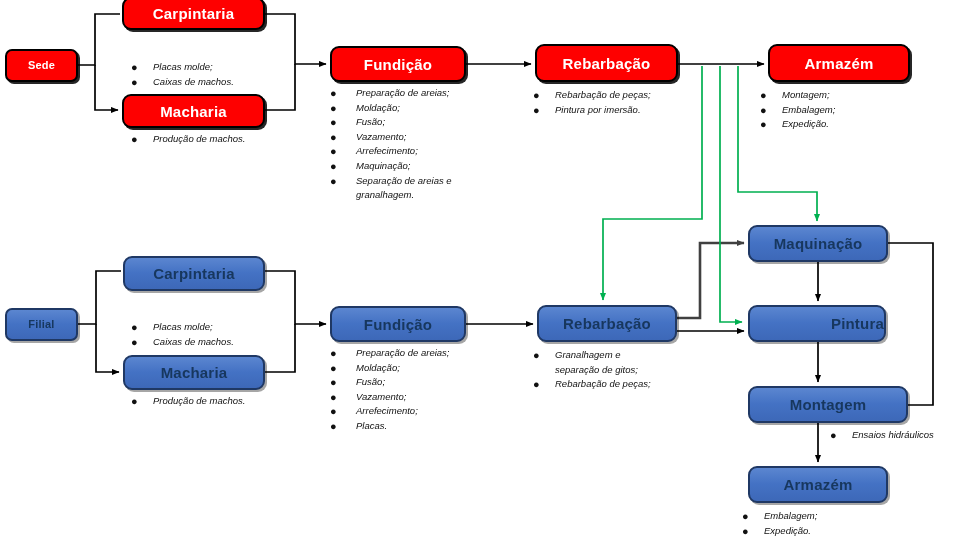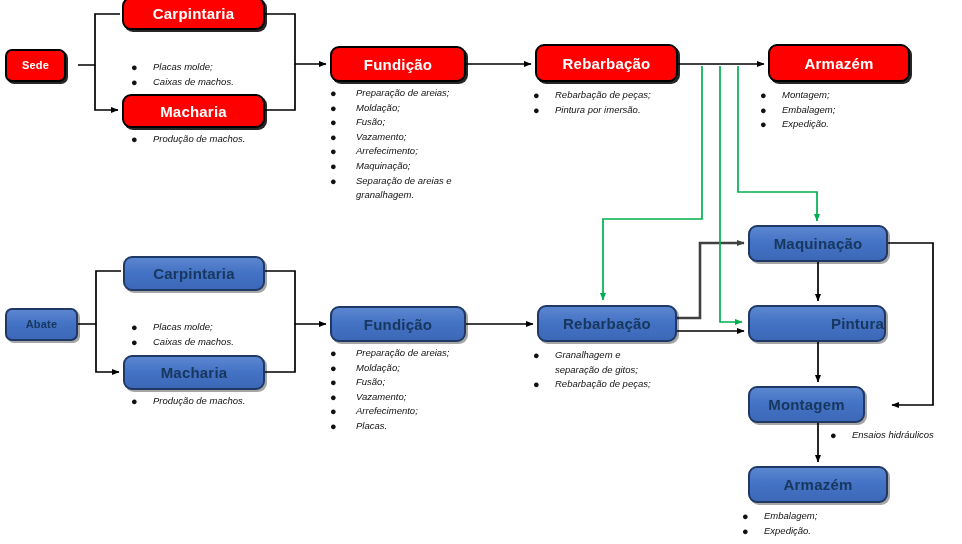--- a/index.html
+++ b/index.html
@@ -136,21 +136,21 @@
       <path d="M677,318 L700,318 L700,243 L744,243" marker-end="url(#ahD)"></path>
     </g>
 
     <g fill="none" stroke="#00b050" stroke-width="1.7">
       <path d="M702,66 L702,219 L603,219 L603,300" marker-end="url(#ahG)"></path>
       <path d="M720,66 L720,322 L742,322" marker-end="url(#ahG)"></path>
       <path d="M738,66 L738,192 L817,192 L817,221" marker-end="url(#ahG)"></path>
     </g>
   </svg>
 
-  <div class="node red small" style="left:5px; top:49px; width:61px; height:33px;">
+  <div class="node red small" style="left:5px; top:49px; width:73px; height:33px;">
     <span>Sede</span>
   </div>
 
   <div class="node red t-red" style="left:122px; top:-3px; width:143px; height:33px;">
     <span>Carpintaria</span>
   </div>
   <div class="bullets" style="left:131px; top:60px; width:190px;">
       <div class="row">
         <span class="dot">●</span>
         <span class="txt">Placas molde;</span>
@@ -232,21 +232,21 @@
         <span class="dot">●</span>
         <span class="txt">Embalagem;</span>
       </div>
       <div class="row">
         <span class="dot">●</span>
         <span class="txt">Expedição.</span>
       </div>
     </div>
 
   <div class="node blue small" style="left:5px; top:308px; width:73px; height:33px;">
-    <span>Abate</span>
+    <span>Filial</span>
   </div>
 
   <div class="node blue t-blue" style="left:123px; top:256px; width:142px; height:35px;">
     <span>Carpintaria</span>
   </div>
   <div class="bullets" style="left:131px; top:320px; width:190px;">
       <div class="row">
         <span class="dot">●</span>
         <span class="txt">Placas molde;</span>
       </div>
@@ -312,21 +312,21 @@
     </div>
 
   <div class="node blue t-blue" style="left:748px; top:225px; width:140px; height:37px;text-align:right;">
     <span>Maquinação</span>
   </div>
 
   <div class="node blue t-blue" style="left:748px; top:305px; width:138px; height:37px;justify-content:flex-end;">
     <span>Pintura</span>
   </div>
 
-  <div class="node blue t-blue" style="left:748px; top:386px; width:117px; height:37px;">
+  <div class="node blue t-blue" style="left:748px; top:386px; width:160px; height:37px;">
     <span>Montagem</span>
   </div>
   <div class="bullets" style="left:830px; top:428px; width:160px;">
       <div class="row">
         <span class="dot">●</span>
         <span class="txt">Ensaios hidráulicos</span>
       </div>
     </div>
 
   <div class="node blue t-blue" style="left:748px; top:466px; width:140px; height:37px;">

